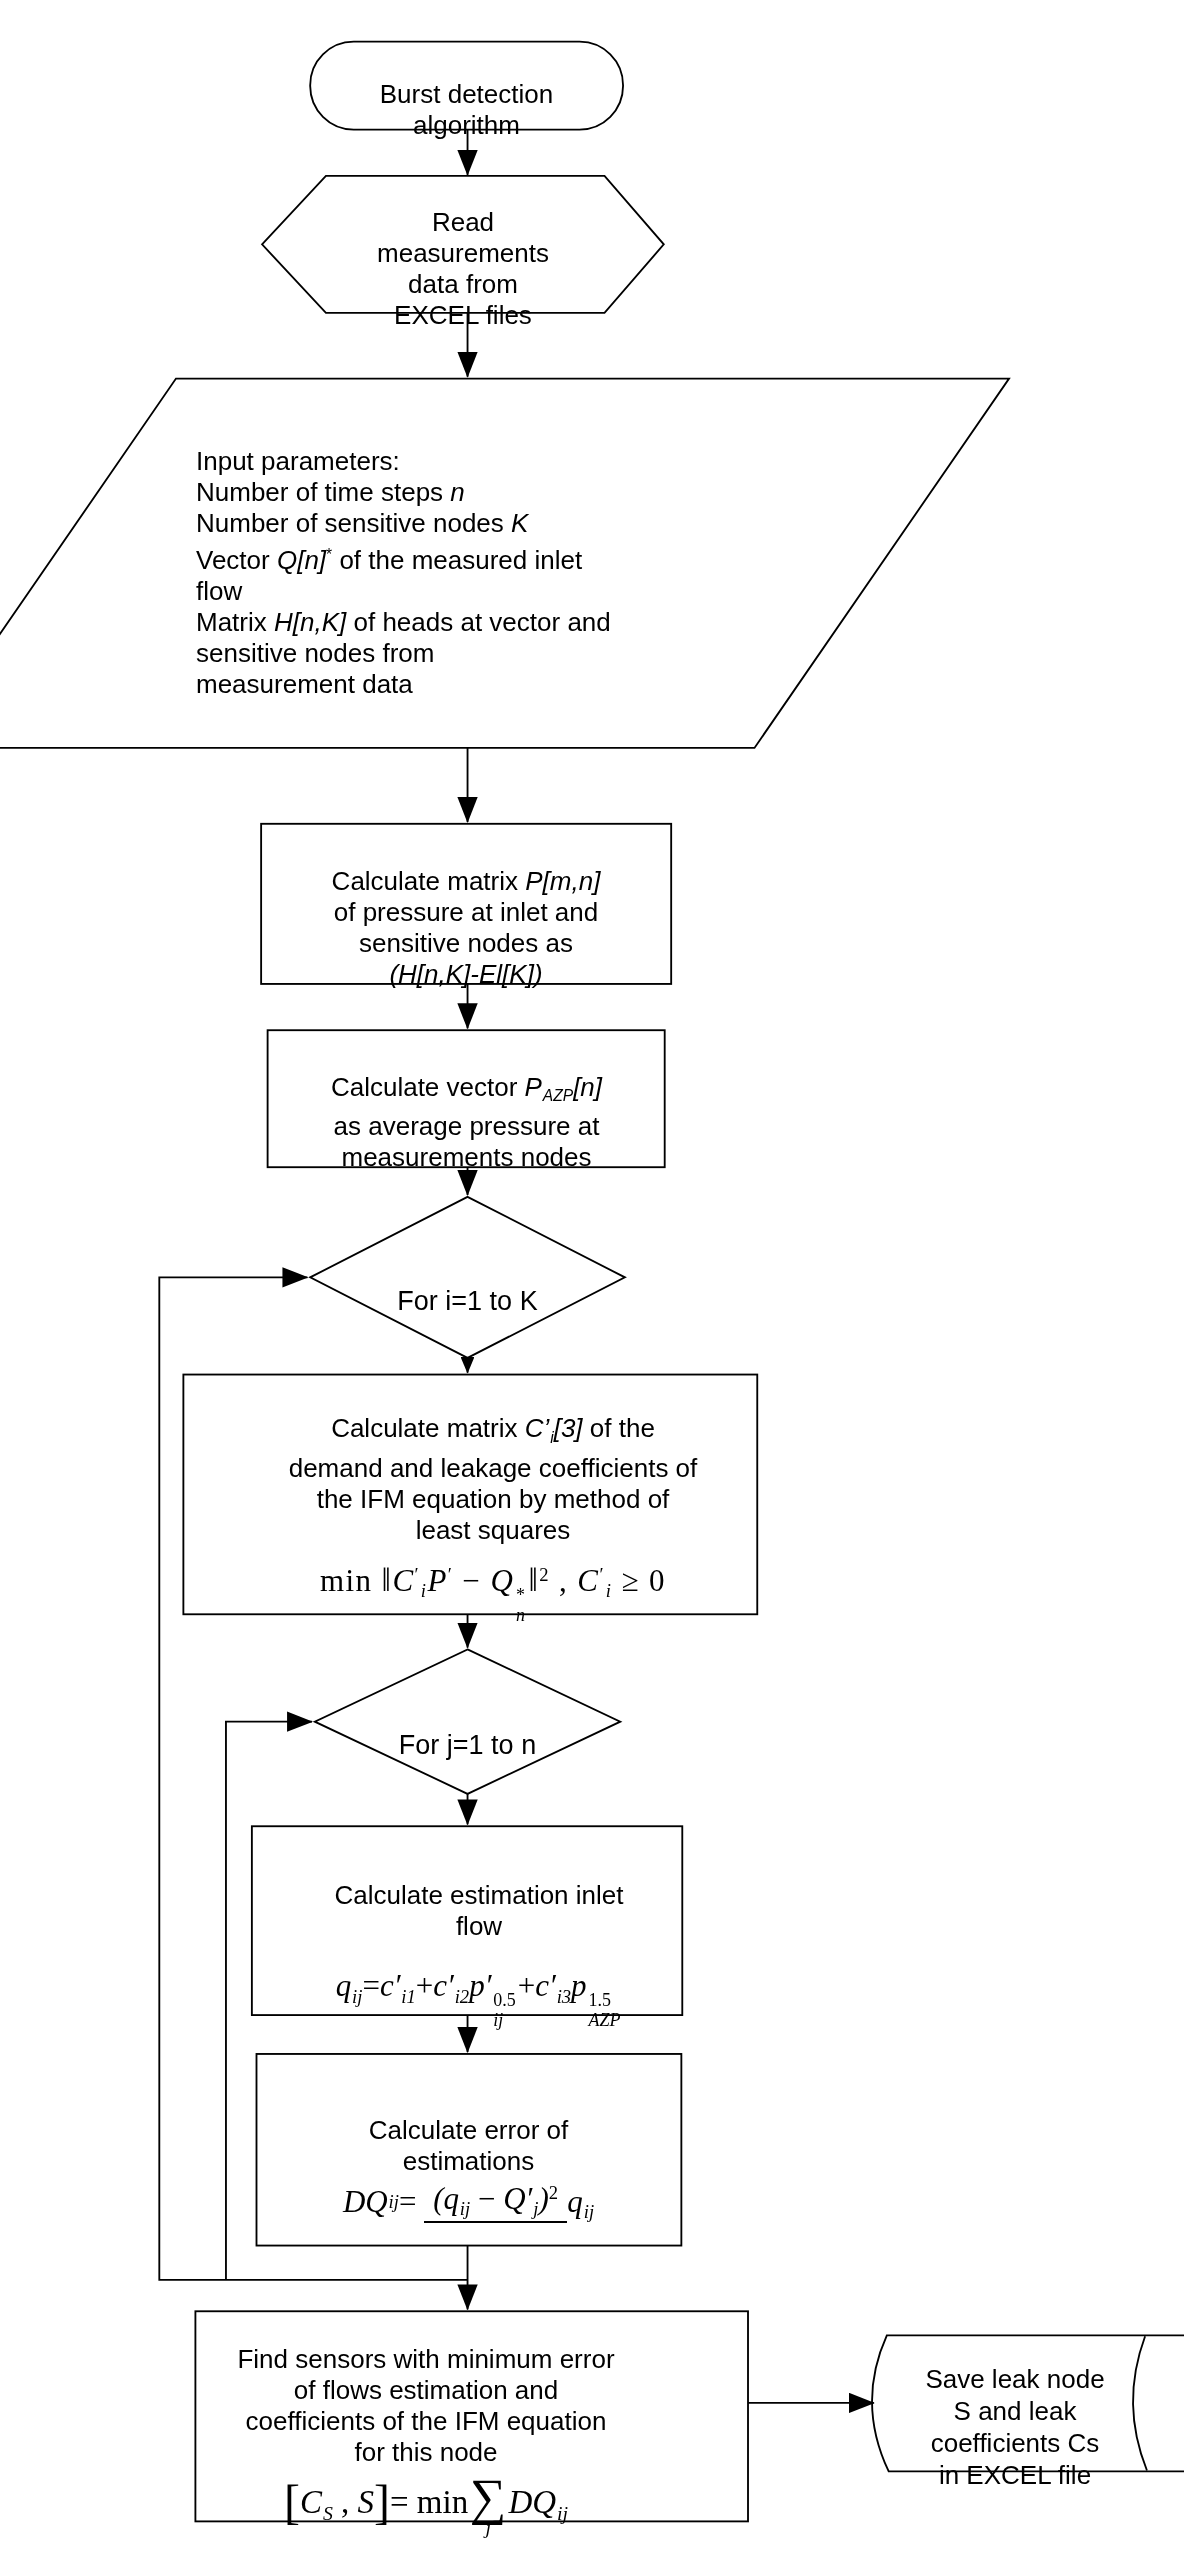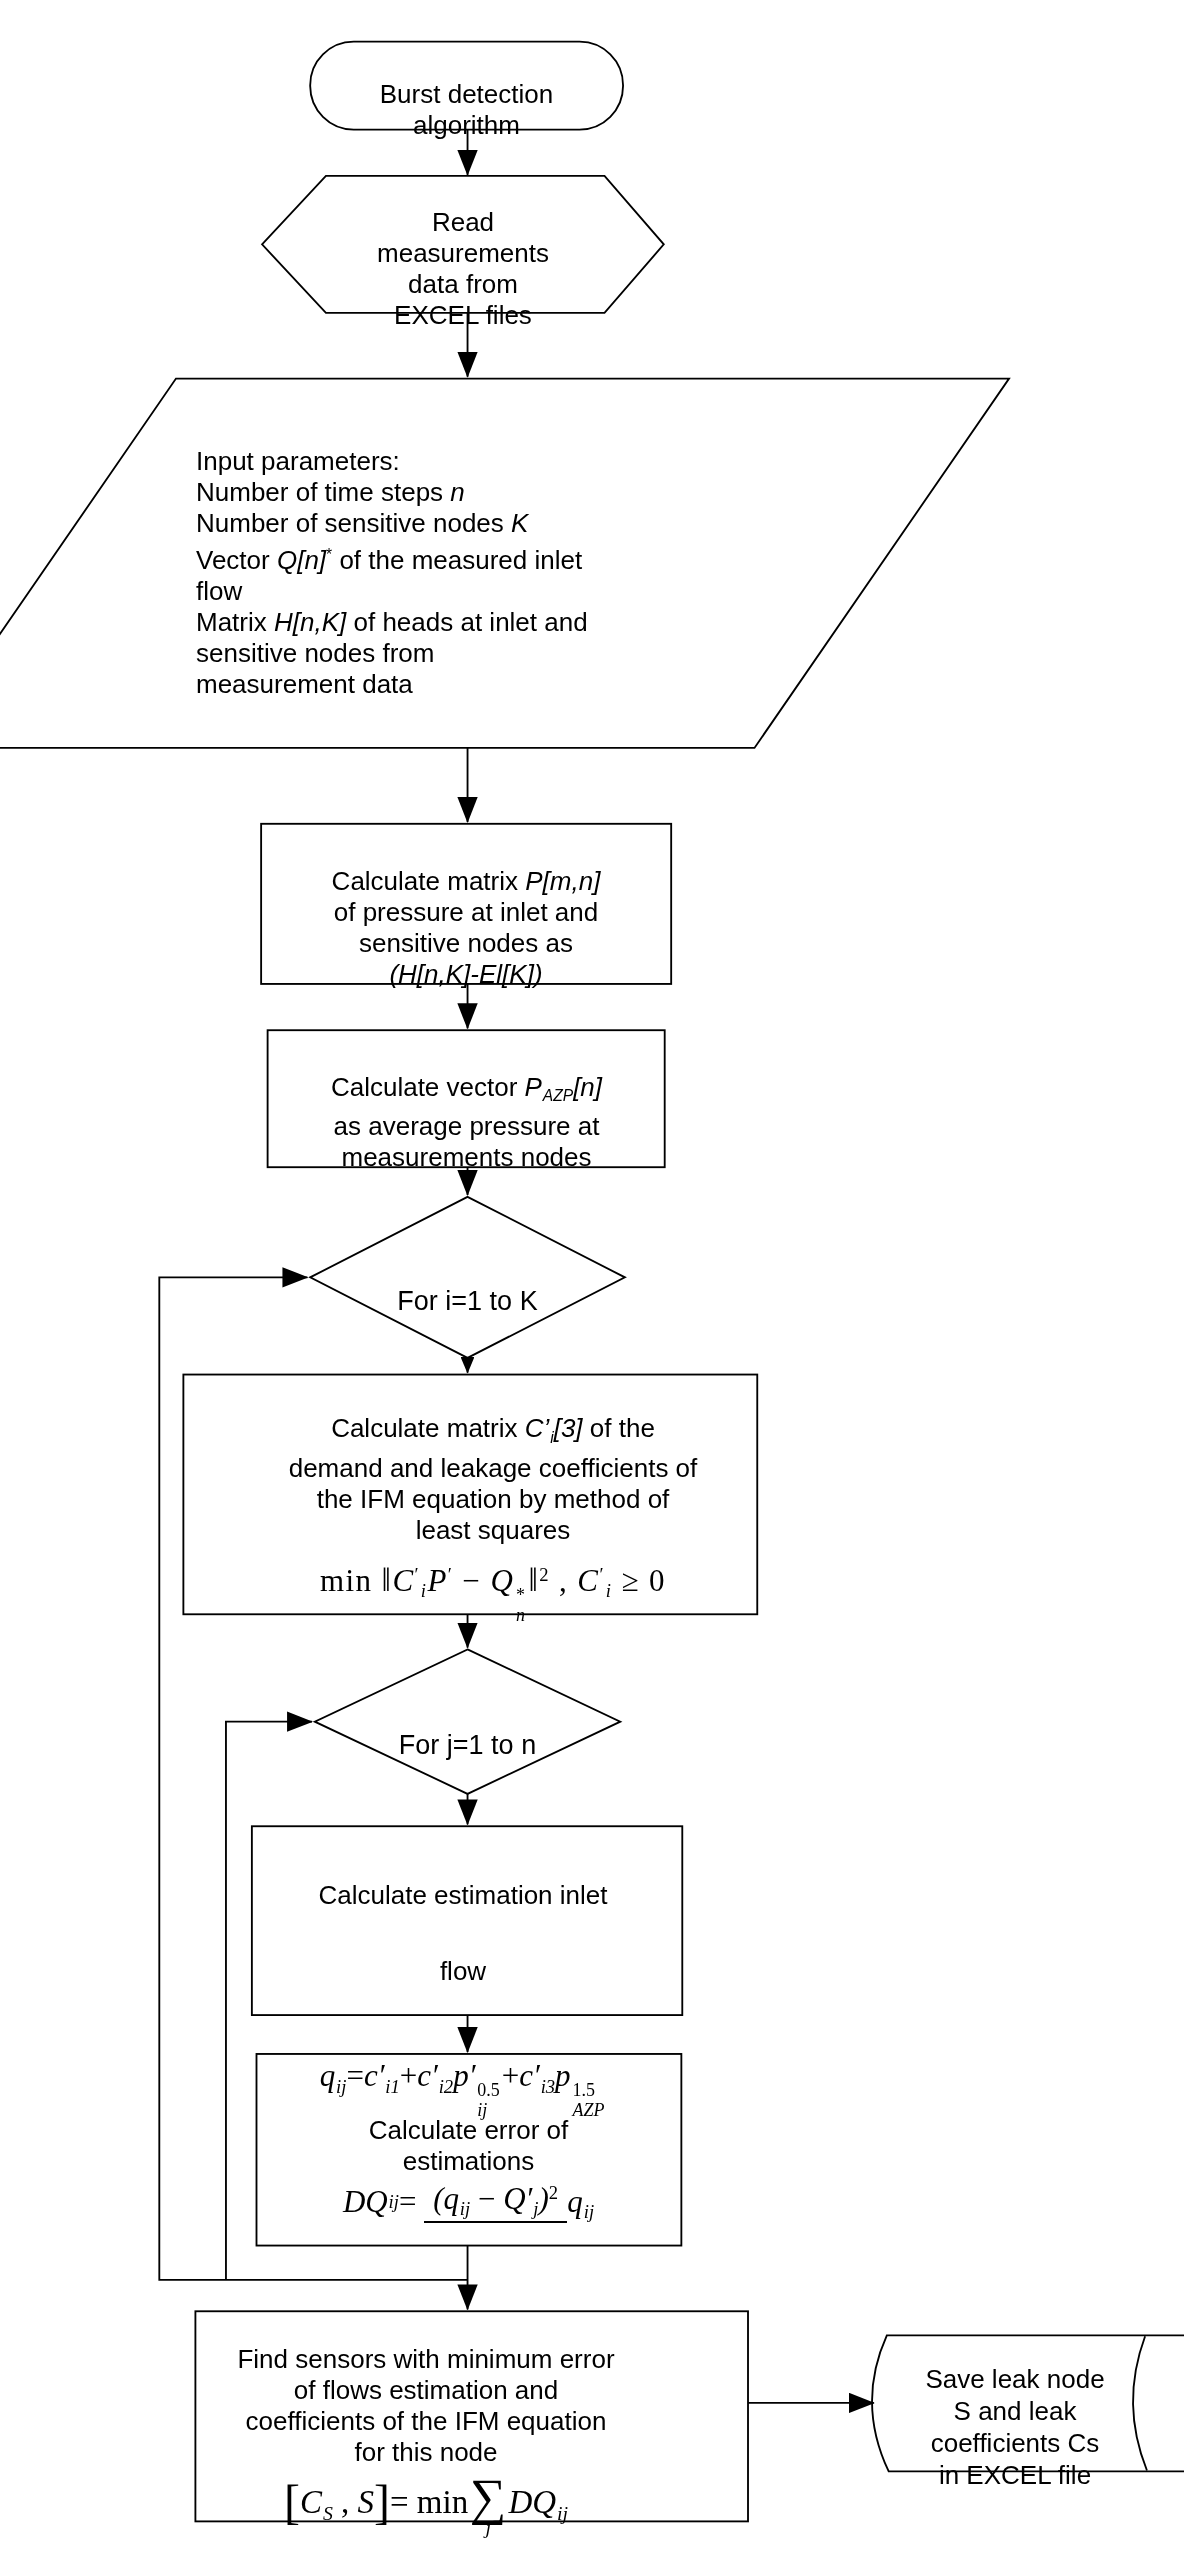--- a/index.html
+++ b/index.html
@@ -88,21 +88,21 @@
     <div>data from</div>
     <div>EXCEL files</div>
   </div>
 
   <div class="txt left" style="left:196px;top:422px;width:648px;">
     <div><span>Input parameters:</span></div>
     <div><span>Number of time steps </span><span class="it">n</span></div>
     <div><span>Number of sensitive nodes </span><span class="it">K</span></div>
     <div><span>Vector </span><span class="it">Q[n]</span><span class="sp">*</span><span> of the measured inlet</span></div>
     <div><span>flow</span></div>
-    <div><span>Matrix </span><span class="it">H[n,K]</span><span> of heads at inlet and</span></div>
+    <div><span>Matrix </span><span class="it">H[n,K]</span><span> of heads at vector and</span></div>
     <div><span>sensitive nodes from</span></div>
     <div><span>measurement data</span></div>
   </div>
 
   <div class="txt center" style="left:261px;top:824px;width:410px;height:160px;">
     <div><span>Calculate matrix </span><span class="it">P[m,n]</span></div>
     <div>of pressure at inlet and</div>
     <div>sensitive nodes as</div>
     <div class="it">(H[n,K]-El[K])</div>
   </div>
@@ -127,21 +127,21 @@
           <span class="up">*</span>
           <span class="dn">n</span>
         </span><span class="bars">‖</span><span class="sp">2</span><span class="rm"> , </span><span class="it">C</span><span class="sp">′</span><span class="sbi">i</span><span class="rm"> ≥ 0</span>
     </div>
   </div>
 
   <div class="txt center" style="left:315px;top:1649px;width:305px;height:144px;font-size:27px;">
     <span>For j=1 to n</span>
   </div>
 
-  <div class="txt center" style="left:248px;top:1826px;width:430px;height:189px;justify-content:flex-start;padding-top:30px;box-sizing:border-box;gap:45px;">
+  <div class="txt center" style="left:264px;top:1826px;width:430px;height:189px;justify-content:flex-start;padding-top:30px;box-sizing:border-box;">
     <div>Calculate estimation inlet</div>
     <div>flow</div>
     <div class="formula f-flow">
       <span class="it">q</span><span class="sbi">ij</span><span class="rm">=</span><span class="it">c′</span><span class="sbi">i1</span><span class="rm">+</span><span class="it">c′</span><span class="sbi">i2</span><span class="it">p′</span><span class="ss">
           <span class="up">0.5</span>
           <span class="dn">ij</span>
         </span><span class="rm">+</span><span class="it">c′</span><span class="sbi">i3</span><span class="it">p</span><span class="ss">
           <span class="up">1.5</span>
           <span class="dn">AZP</span>
         </span>

